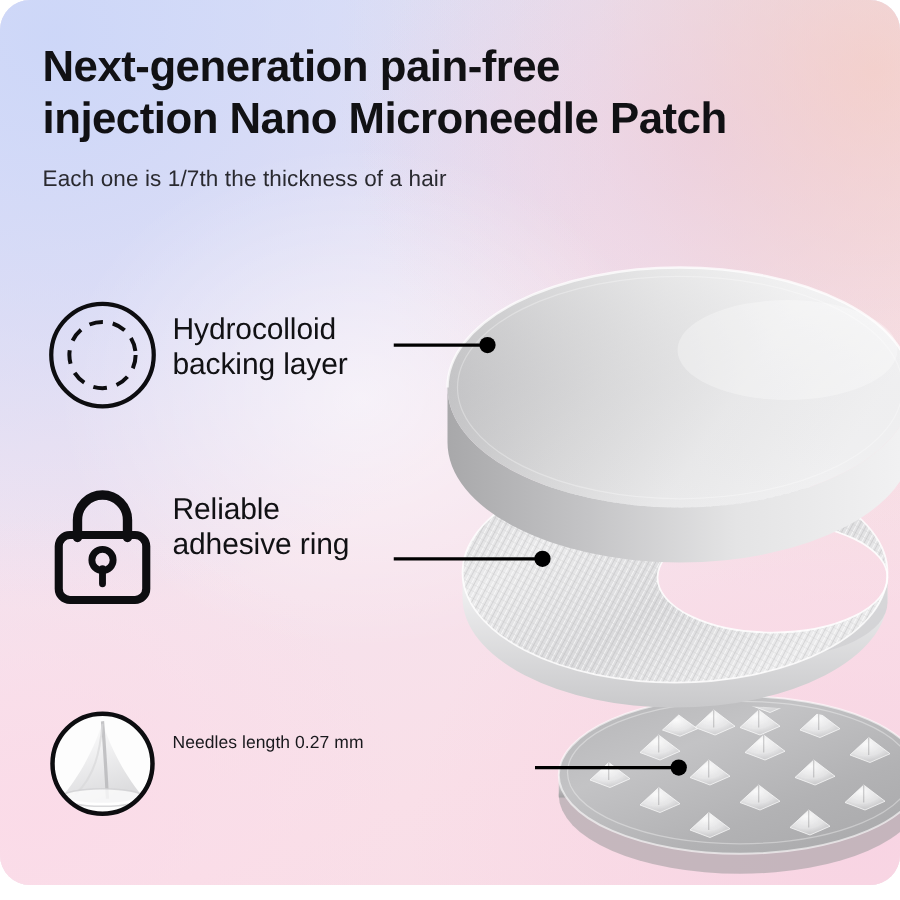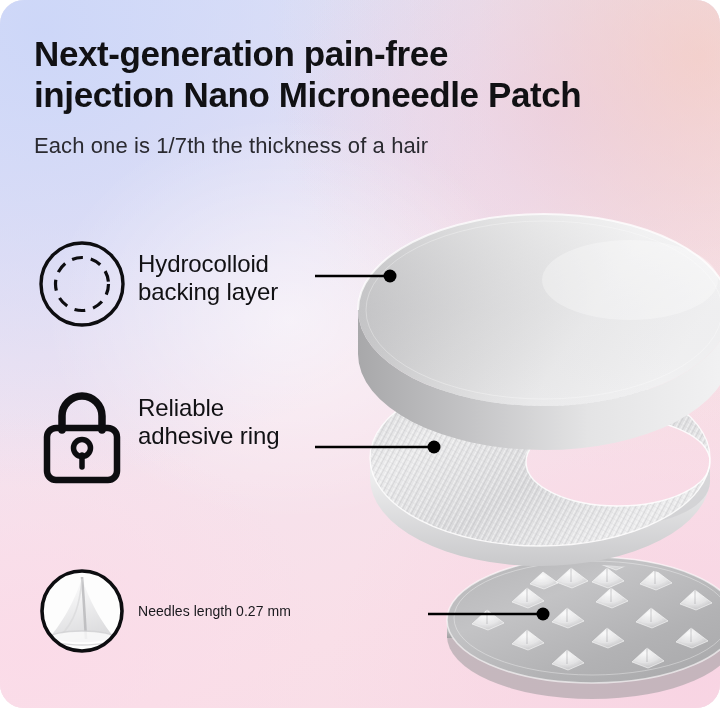--- a/index.html
+++ b/index.html
@@ -58,21 +58,21 @@
   }
 
   
   .head { position:absolute; left:34px; top:34px; width:660px; }
   .title {
     font-size:35px; font-weight:700; line-height:1.16;
     letter-spacing:-0.4px; color:#111114; white-space:pre-line;
   }
   .subtitle {
     margin-top:18px;
-    font-size:22px; font-weight:400; color:#2a2a30; letter-spacing:0.1px;
+    font-size:18px; font-weight:400; color:#2a2a30; letter-spacing:0.1px;
   }
 
   
   .patch { position:absolute; left:330px; top:150px; width:400px; height:545px; }
   .patch svg { display:block; width:100%; height:100%; overflow:visible; }
 
   
   .feature { position:absolute; display:flex; align-items:flex-start; }
   .f1 { left:36px; top:238px; }
   .f2 { left:36px; top:382px; }
@@ -81,21 +81,21 @@
   .ficon { width:92px; height:96px; flex:0 0 92px; position:relative; }
   .ficon svg { display:block; }
 
   .ftext { margin-left:10px; padding-top:12px; }
   .f3 .ftext { padding-top:14px; }
   .flabel {
     font-size:24px; font-weight:400; line-height:1.16;
     color:#111114; white-space:pre-line; letter-spacing:-0.1px;
   }
   .fsub {
-    margin-top:24px; font-size:14px; font-weight:400;
+    margin-top:6px; font-size:14px; font-weight:400;
     color:#19191d; letter-spacing:0.05px;
   }
 
   
   .leaders { position:absolute; inset:0; pointer-events:none; }
 </style>
 </head>
 <body>
 
 <div id="poster">

